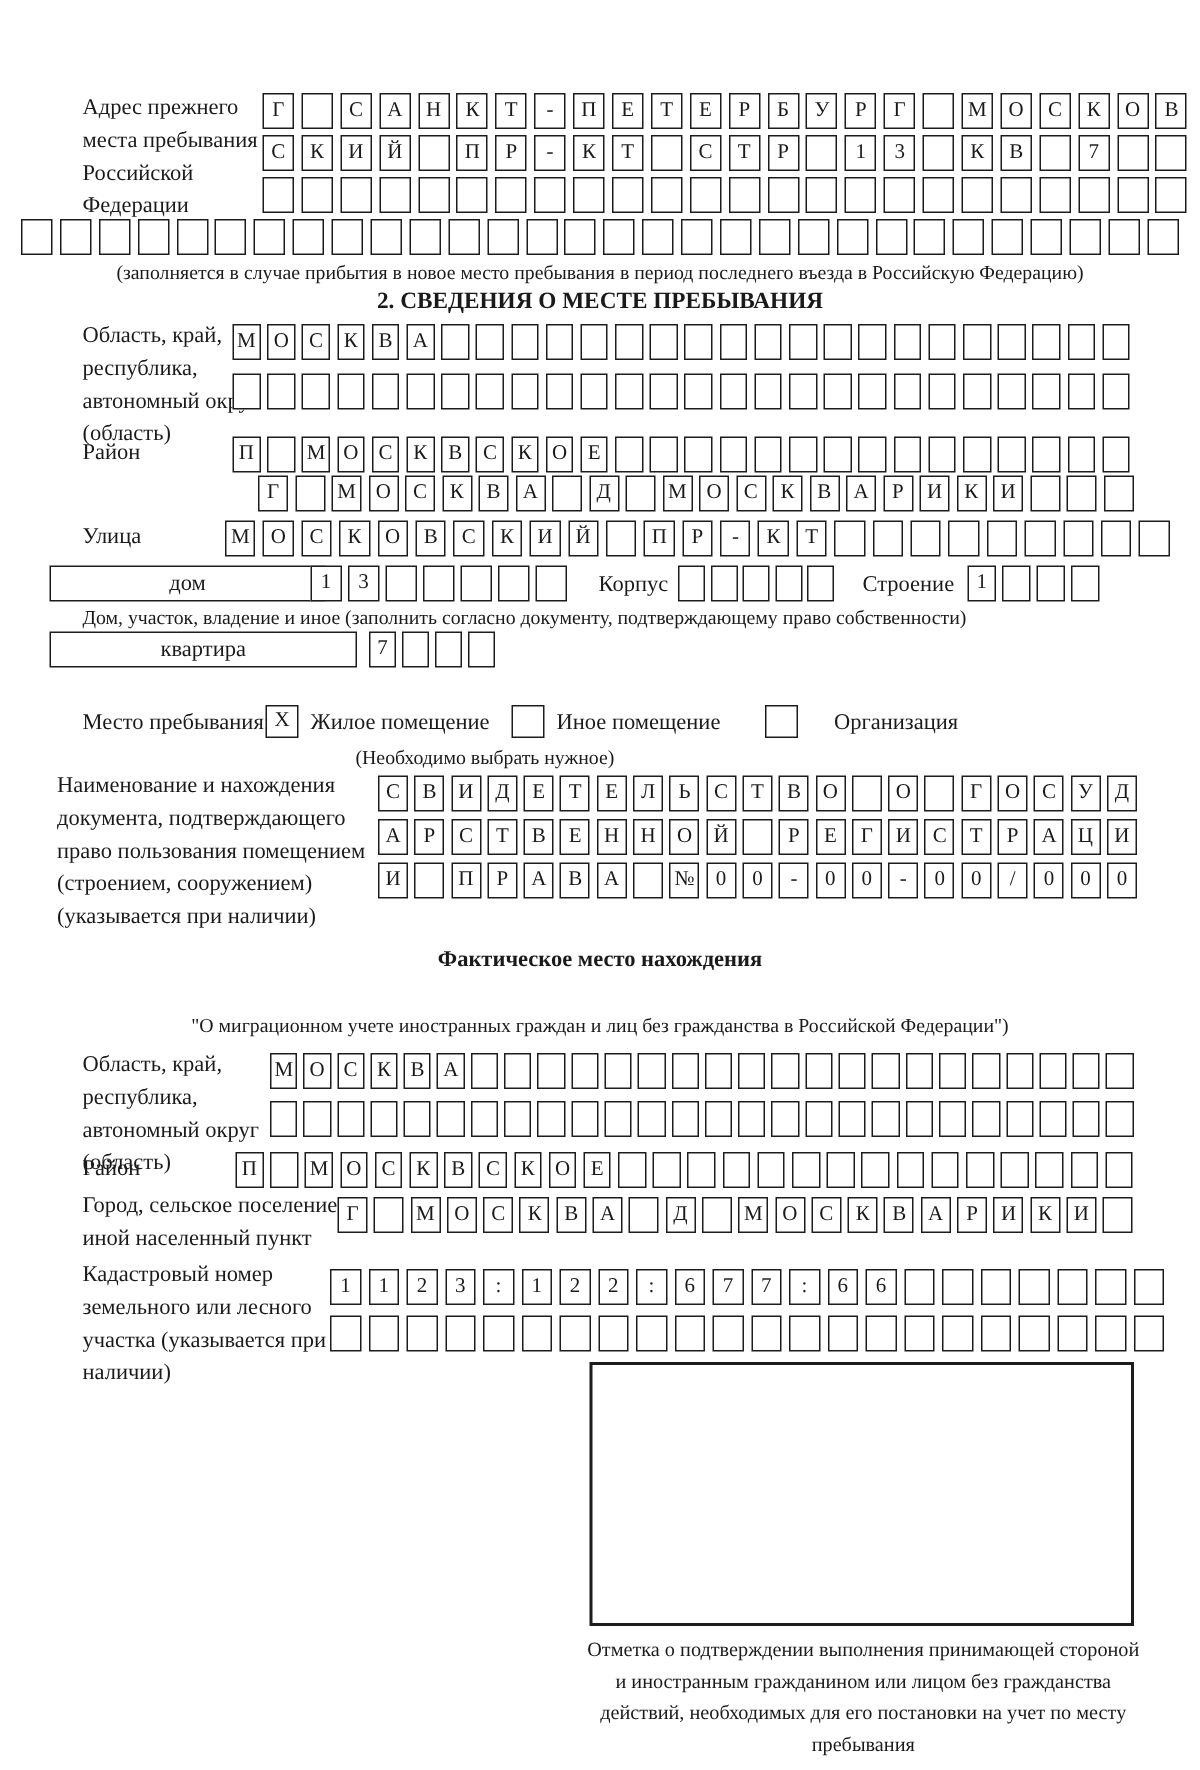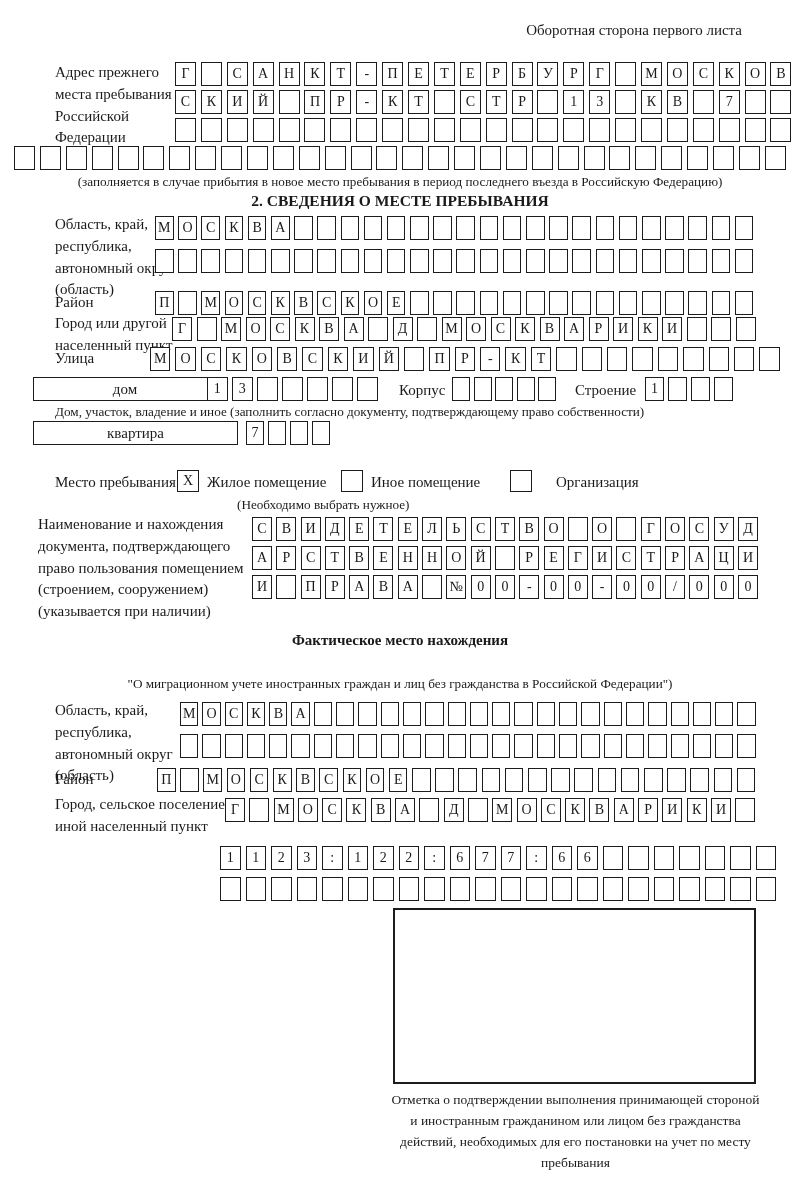--- a/index.html
+++ b/index.html
@@ -18,21 +18,20 @@
         align-items:center;justify-content:center;font-size:15px;background:#fff;}
   .checkbox{box-sizing:border-box;border:1.6px solid #1c1c1c;width:22px;height:22px;
         display:flex;align-items:center;justify-content:center;font-size:14px;background:#fff;}
   .stampbox{box-sizing:border-box;border:2px solid #1c1c1c;background:#fff;}
 </style>
 </head>
 <body>
 
 <div class="page">
 
-  <div class="abs lbl" style="top:20px;right:58px;">Оборотная сторона первого листа</div>
 
   <div class="abs lbl" style="left:55px;top:62px;width:128px;">Адрес прежнего места пребывания в Российской Федерации</div>
   <div class="abs cellrow" style="left:175px;top:62px;--w:21px;--g:4.9px;">
       <span class="cell">Г</span>
       <span class="cell"></span>
       <span class="cell">С</span>
       <span class="cell">А</span>
       <span class="cell">Н</span>
       <span class="cell">К</span>
       <span class="cell">Т</span>
@@ -223,21 +222,20 @@
       <span class="cell"></span>
       <span class="cell"></span>
       <span class="cell"></span>
       <span class="cell"></span>
       <span class="cell"></span>
       <span class="cell"></span>
       <span class="cell"></span>
       <span class="cell"></span>
     </div>
 
-  <div class="abs lbl" style="left:55px;top:313px;width:132px;">Город или другой населенный пункт</div>
   <div class="abs cellrow" style="left:172px;top:317px;--w:20px;--g:4.5px;">
       <span class="cell">Г</span>
       <span class="cell"></span>
       <span class="cell">М</span>
       <span class="cell">О</span>
       <span class="cell">С</span>
       <span class="cell">К</span>
       <span class="cell">В</span>
       <span class="cell">А</span>
       <span class="cell"></span>
@@ -512,20 +510,21 @@
       <span class="cell">К</span>
       <span class="cell">В</span>
       <span class="cell">А</span>
       <span class="cell">Р</span>
       <span class="cell">И</span>
       <span class="cell">К</span>
       <span class="cell">И</span>
       <span class="cell"></span>
     </div>
 
+  <div class="abs lbl" style="left:55px;top:840px;width:172px;">Кадастровый номер земельного или лесного участка (указывается при наличии)</div>
   <div class="abs cellrow" style="left:220px;top:846px;--w:20.5px;--g:5px;">
       <span class="cell">1</span>
       <span class="cell">1</span>
       <span class="cell">2</span>
       <span class="cell">3</span>
       <span class="cell">:</span>
       <span class="cell">1</span>
       <span class="cell">2</span>
       <span class="cell">2</span>
       <span class="cell">:</span>

